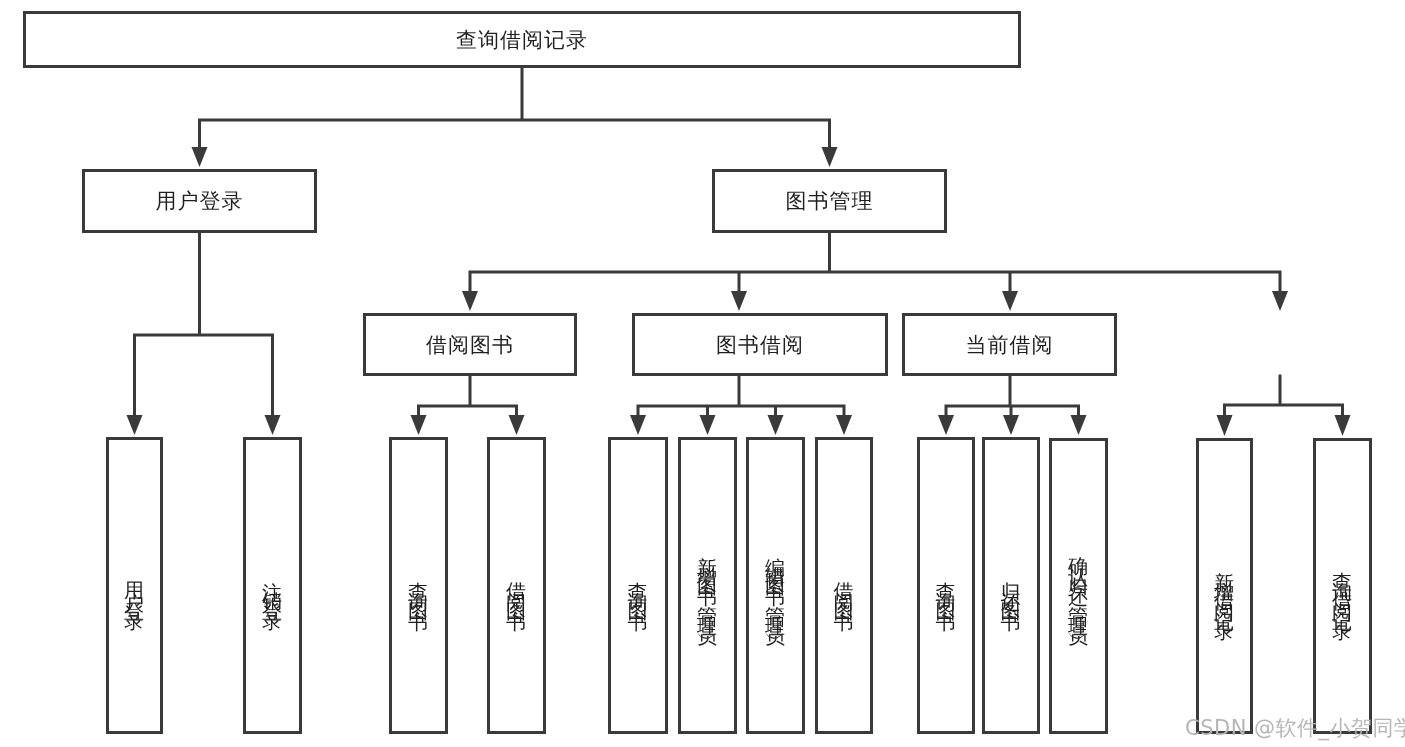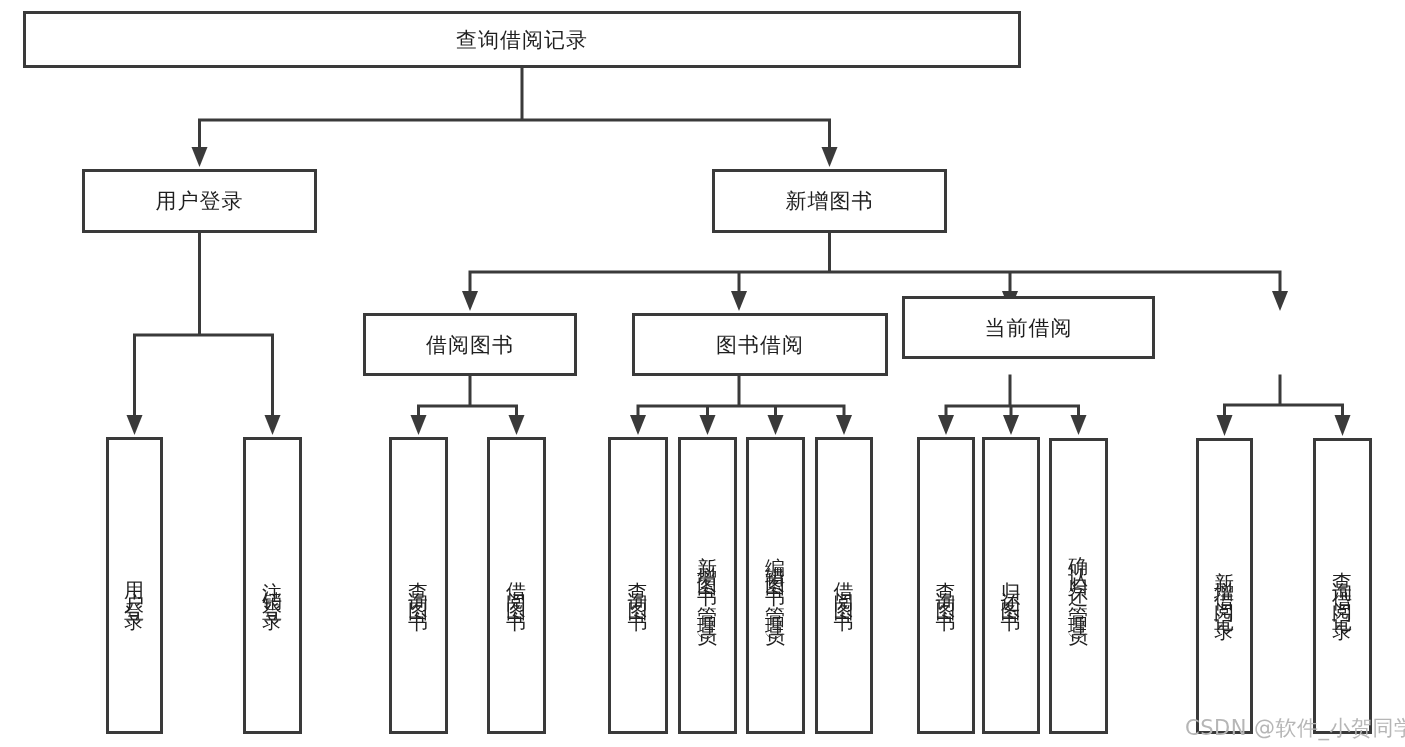--- a/index.html
+++ b/index.html
@@ -103,25 +103,25 @@
     <polygon class="arrowhead" points="1070.5,415 1086.5,415 1078.5,435"></polygon>
 
     <path class="edge" d="M1280,376 V405 M1224.5,405 H1342.5 M1224.5,405 V418 M1342.5,405 V418"></path>
     <polygon class="arrowhead" points="1216.5,415 1232.5,415 1224.5,436"></polygon>
     <polygon class="arrowhead" points="1334.5,415 1350.5,415 1342.5,436"></polygon>
   </svg>
 
   <div class="node h-node" style="left:23px;top:11px;width:998px;height:57px">查询借阅记录</div>
 
   <div class="node h-node" style="left:82px;top:169px;width:235px;height:64px">用户登录</div>
-  <div class="node h-node" style="left:712px;top:169px;width:235px;height:64px">新增图书</div>
+  <div class="node h-node" style="left:712px;top:169px;width:235px;height:64px">图书管理</div>
 
   <div class="node h-node" style="left:363px;top:313px;width:214px;height:63px">借阅图书</div>
   <div class="node h-node" style="left:632px;top:313px;width:256px;height:63px">图书借阅</div>
-  <div class="node h-node" style="left:902px;top:296px;width:253px;height:63px">当前借阅</div>
+  <div class="node h-node" style="left:902px;top:313px;width:215px;height:63px">当前借阅</div>
 
   <div class="node v-node" style="left:106px;top:437px;width:57px;height:297px">用户登录</div>
   <div class="node v-node" style="left:243px;top:437px;width:59px;height:297px">注销登录</div>
 
   <div class="node v-node" style="left:389px;top:437px;width:59px;height:297px">查询图书</div>
   <div class="node v-node" style="left:487px;top:437px;width:59px;height:297px">借阅图书</div>
 
   <div class="node v-node" style="left:608px;top:437px;width:60px;height:297px">查询图书</div>
   <div class="node v-node" style="left:678px;top:437px;width:59px;height:297px">新增图书（管理员）</div>
   <div class="node v-node" style="left:746px;top:437px;width:59px;height:297px">编辑图书（管理员）</div>

